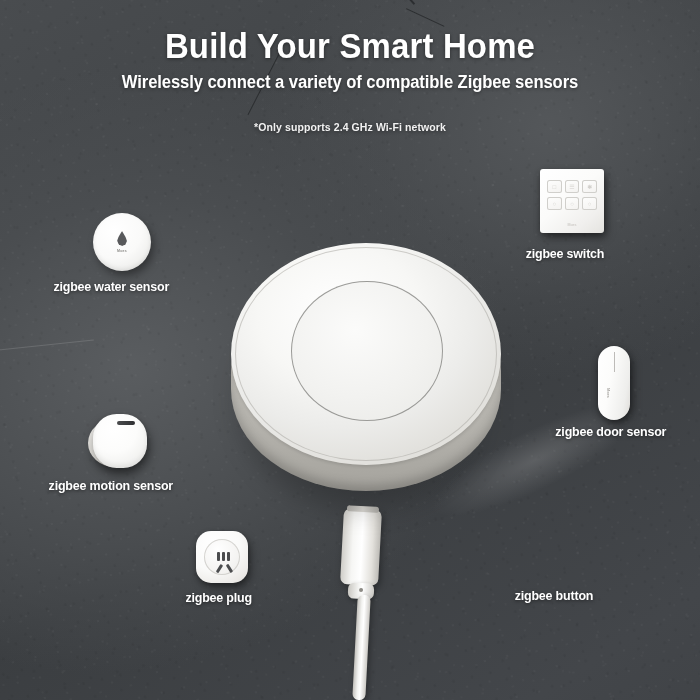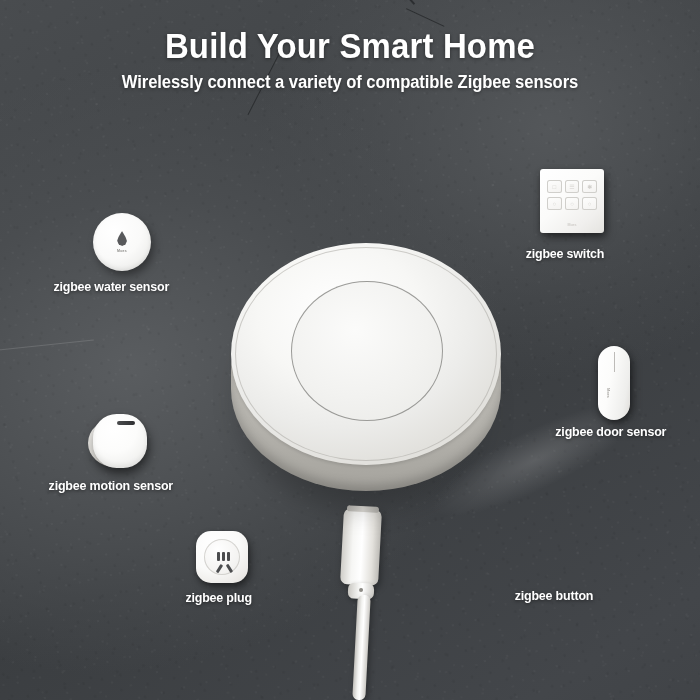--- a/index.html
+++ b/index.html
@@ -343,20 +343,21 @@
 
       <div class="crack c4"></div>
       <div class="crack c5"></div>
     </div>
     <div class="light-streak"></div>
   </div>
 
   <div class="headings">
     <div class="title">Build Your Smart Home</div>
     <div class="subtitle">Wirelessly connect a variety of compatible Zigbee sensors</div>
+    <div class="note">*Only supports 2.4 GHz Wi-Fi network</div>
   </div>
 
   <div class="hub-wrap">
     <div class="hub-shadow"></div>
     <div class="hub-body"></div>
     <div class="hub-top"></div>
     <div class="hub-rim"></div>
     <div class="hub-inner"></div>
   </div>
 

